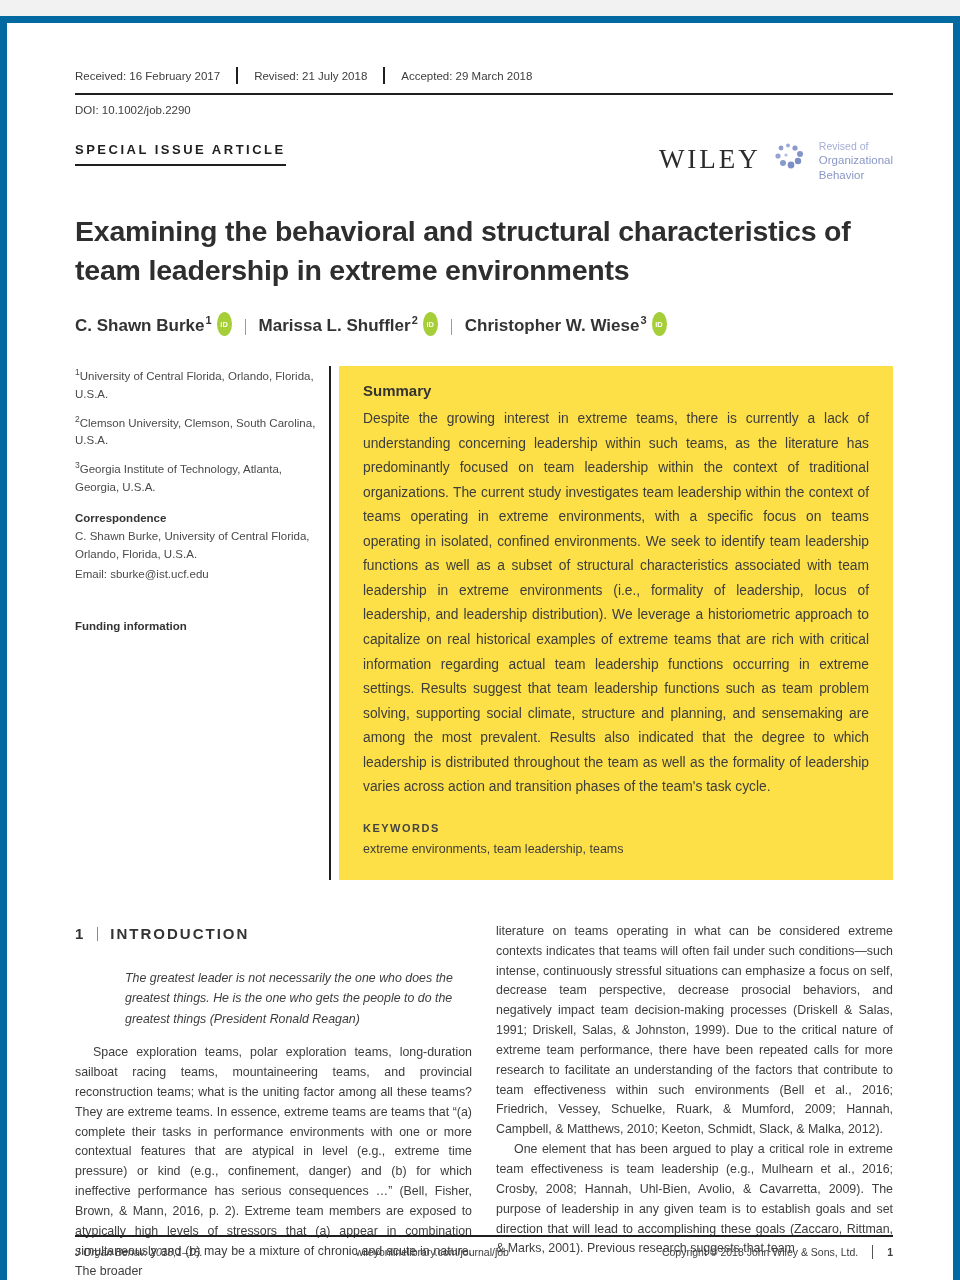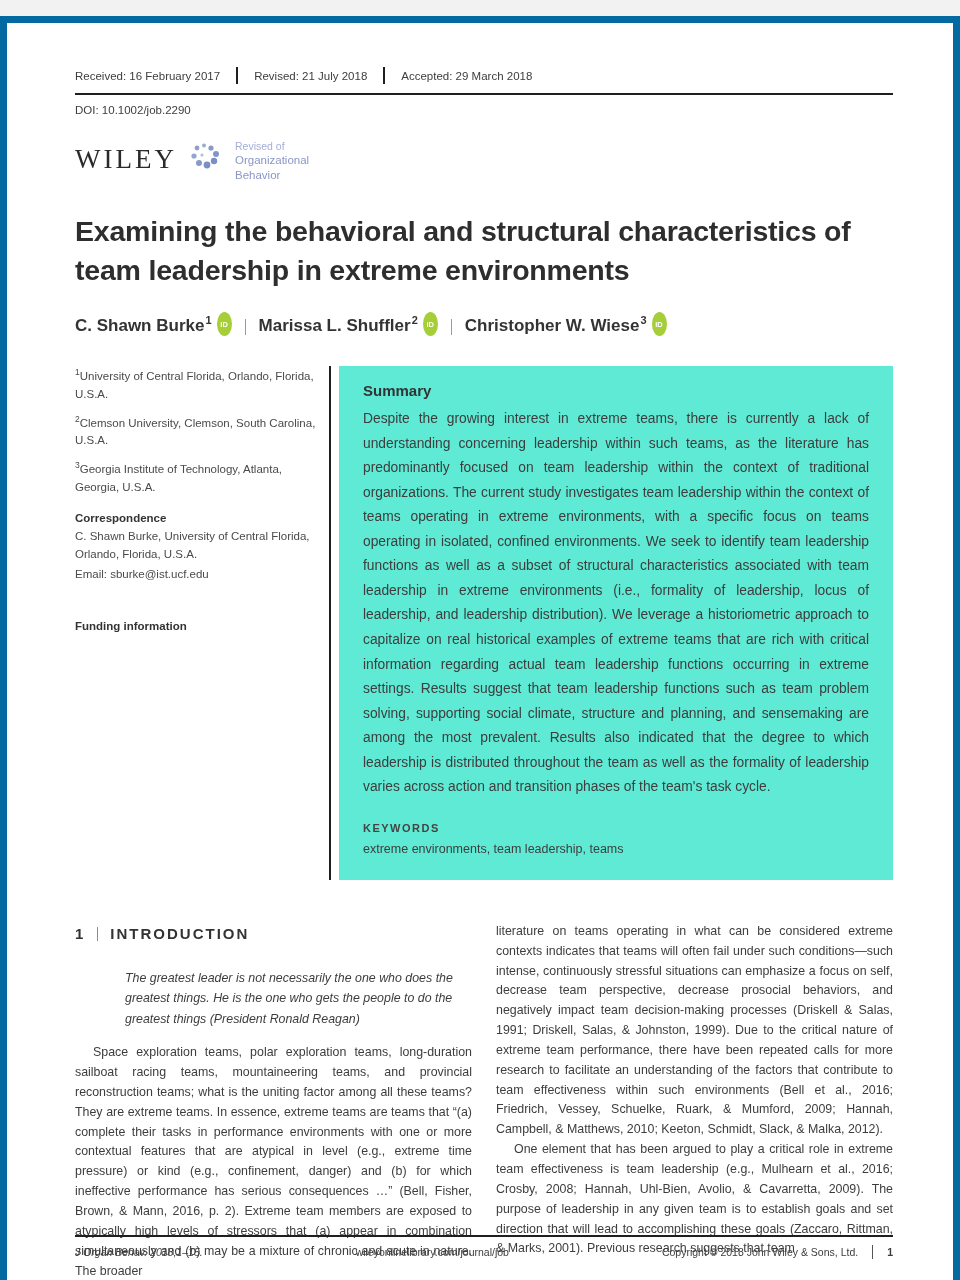--- a/index.html
+++ b/index.html
@@ -82,21 +82,21 @@
   .info-grid { margin-top: 26px; display: flex; }
   .side-col { width: 246px; flex: 0 0 246px; font-size: 11.5px; line-height: 1.55; color: #4a4a4a; }
   .side-col sup { font-size: 8.5px; }
   .affil { margin-bottom: 9px; }
   .side-heading { font-weight: bold; color: #333; margin-top: 14px; }
   .side-col .block { margin-bottom: 2px; }
   .v-rule { width: 2px; background: #1f1f1f; margin: 0 0 0 8px; flex: 0 0 2px; }
 
   .summary-box {
     flex: 1; margin-left: 8px;
-    background: #5eead4;
+    background: #fde047;
     padding: 16px 24px 24px 24px;
   }
   .summary-heading { font-size: 15px; font-weight: bold; color: #333; margin-bottom: 8px; }
   .summary-body {
     font-size: 13.8px; line-height: 1.78; text-align: justify; color: #3d3d3d;
   }
   .keywords-heading {
     margin-top: 22px;
     font-size: 11px; font-weight: bold; letter-spacing: 1.5px; color: #444;
   }
@@ -147,20 +147,21 @@
     <div class="dates-row">
       <span>Received: 16 February 2017</span>
       <span class="vsep"></span>
       <span>Revised: 21 July 2018</span>
       <span class="vsep"></span>
       <span>Accepted: 29 March 2018</span>
     </div>
     <div class="doi-line">DOI: 10.1002/job.2290</div>
 
     <div class="type-row">
+      <span class="article-type">SPECIAL ISSUE ARTICLE</span>
       <div class="brand">
         <span class="wiley-word">WILEY</span>
         <span class="brand-dots">
           <svg width="36" height="32" viewBox="0 0 36 32">
             <g fill="#7b8fc4">
               <circle cx="8" cy="6" r="2.4" opacity="0.85"></circle>
               <circle cx="15" cy="3.5" r="2.0" opacity="0.75"></circle>
               <circle cx="22" cy="6" r="2.6" opacity="0.9"></circle>
               <circle cx="27" cy="12" r="3.0" opacity="0.95"></circle>
               <circle cx="25" cy="19" r="3.2"></circle>

